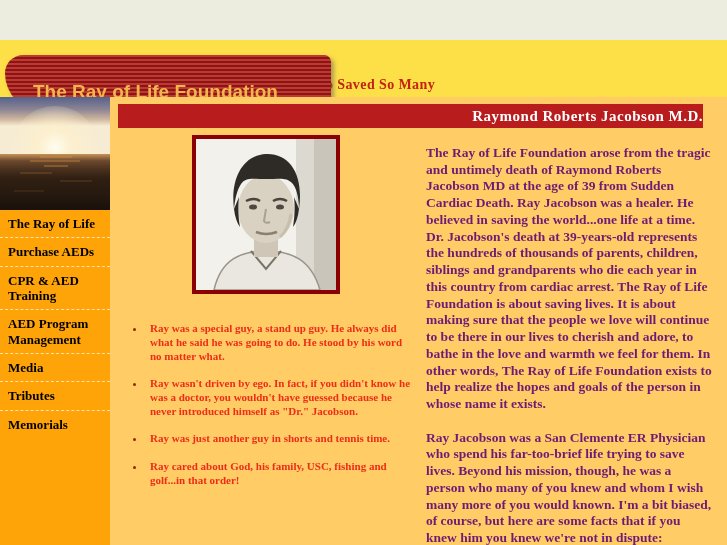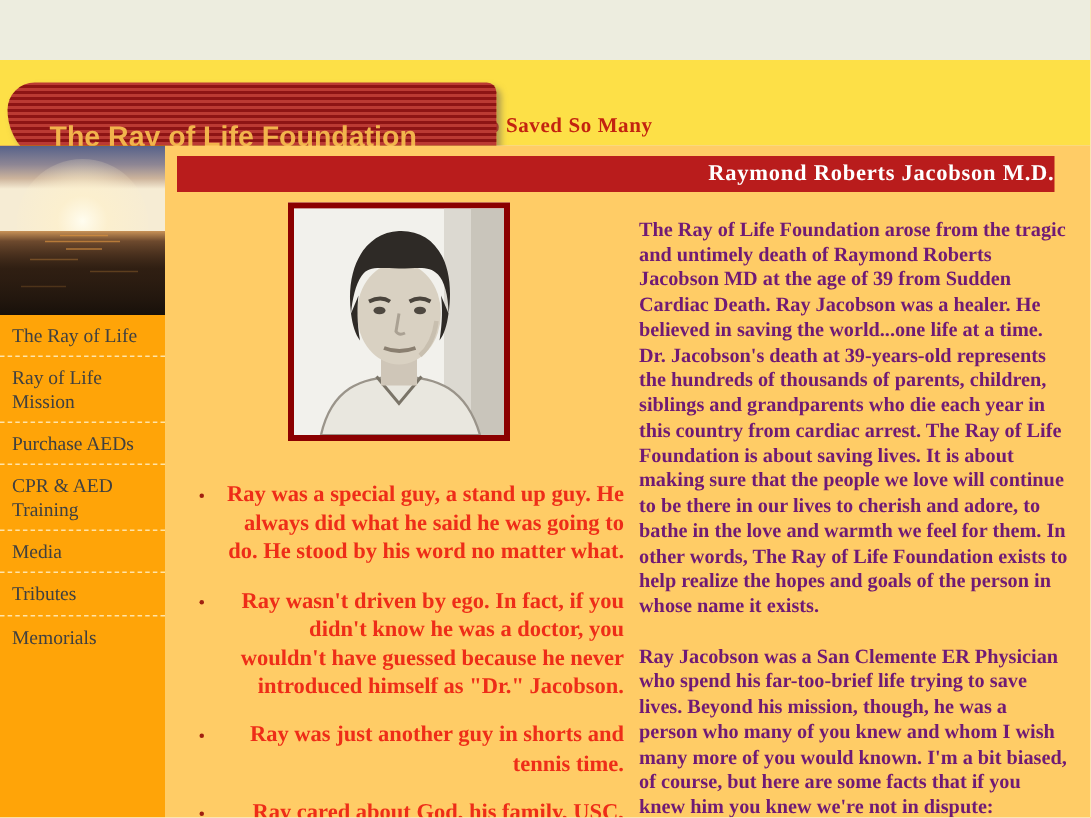--- a/index.html
+++ b/index.html
@@ -21,21 +21,21 @@
   .masthead-title { position:absolute; left:28px; bottom:9px;
       font-family:"Liberation Sans", sans-serif; font-weight:bold; font-size:19px;
       color:#f2b44c; text-decoration:underline; white-space:nowrap; }
 
   
   .sidebar { position:absolute; left:0; top:97px; width:110px; height:448px;
              background:#ffa408; overflow:hidden; }
   .sunset { display:block; width:110px; height:113px; }
   .nav { display:flex; flex-direction:column; }
   .nav-item { display:block; padding:6px 0 6px 8px; font-size:13px; line-height:1.18;
-      font-weight:normal; color:#404040; text-decoration:none; cursor:pointer;
+      font-weight:bold; color:#000000; text-decoration:none; cursor:pointer;
       border-bottom:1px dashed #ffe4a8; }
   .nav-item:last-child { border-bottom:none; }
 
   
   .content { position:absolute; left:110px; top:97px; width:617px; height:448px;
              background:#ffcc66; overflow:hidden; }
   .page-title-bar { margin:7px 24px 0 8px; height:24px; background:#b91c1c;
       display:flex; align-items:center; justify-content:flex-end; }
   .page-title { color:#ffffff; font-size:15px; font-weight:bold; letter-spacing:0.5px; }
 
@@ -43,22 +43,22 @@
   .col-left { width:312px; flex:0 0 312px; }
   .col-right { flex:1; padding:10px 14px 0 4px; }
 
   .photo-frame { width:148px; margin:0 auto; border:4px solid #8b0000; background:#f2f1ec;
                  font-size:0; }
   .portrait { display:block; width:140px; height:151px; }
   .photo-caption { text-align:center; margin-top:4px; font-size:13px; font-weight:bold;
                    color:#cc2a16; }
 
   .bullets { margin:27px 0 0 36px; padding-right:6px; list-style:disc; }
-  .bullets li { margin-bottom:13px; font-size:15px; line-height:1.28; font-weight:bold;
-                color:#ee2d18; padding-left:4px;text-align:right; }
+  .bullets li { margin-bottom:13px; font-size:11px; line-height:1.28; font-weight:bold;
+                color:#ee2d18; padding-left:4px; }
   .bullets li::marker { color:#a02010; font-size:11px; }
 
   .paragraph { font-size:13.5px; line-height:1.24; font-weight:bold; color:#701a75;
                margin-bottom:17px; }
 </style>
 </head>
 <body>
 
 <div class="page">
 
@@ -99,23 +99,23 @@
         <line x1="40" y1="60" x2="72" y2="60"></line>
         <line x1="30" y1="64" x2="80" y2="64"></line>
         <line x1="44" y1="69" x2="68" y2="69"></line>
         <line x1="20" y1="76" x2="52" y2="76" opacity="0.5"></line>
         <line x1="60" y1="84" x2="92" y2="84" opacity="0.4"></line>
         <line x1="14" y1="94" x2="44" y2="94" opacity="0.3"></line>
       </g>
     </svg>
     <nav class="nav">
       <a class="nav-item" href="#">The Ray of Life</a>
-      <a class="nav-item" href="#">Ray of Life Mission</a>
       <a class="nav-item" href="#">Purchase AEDs</a>
       <a class="nav-item" href="#">CPR &amp; AED Training</a>
+      <a class="nav-item" href="#">AED Program Management</a>
       <a class="nav-item" href="#">Media</a>
       <a class="nav-item" href="#">Tributes</a>
       <a class="nav-item" href="#">Memorials</a>
     </nav>
   </div>
 
   <div class="content">
     <div class="page-title-bar">
       <span class="page-title">Raymond Roberts Jacobson M.D.</span>
     </div>

